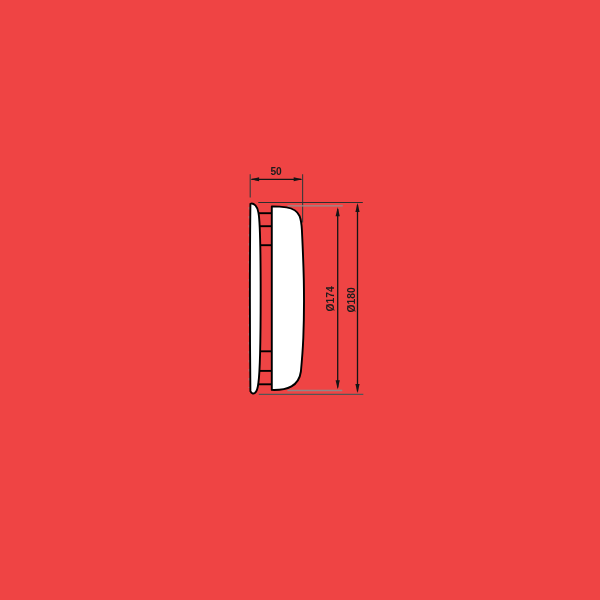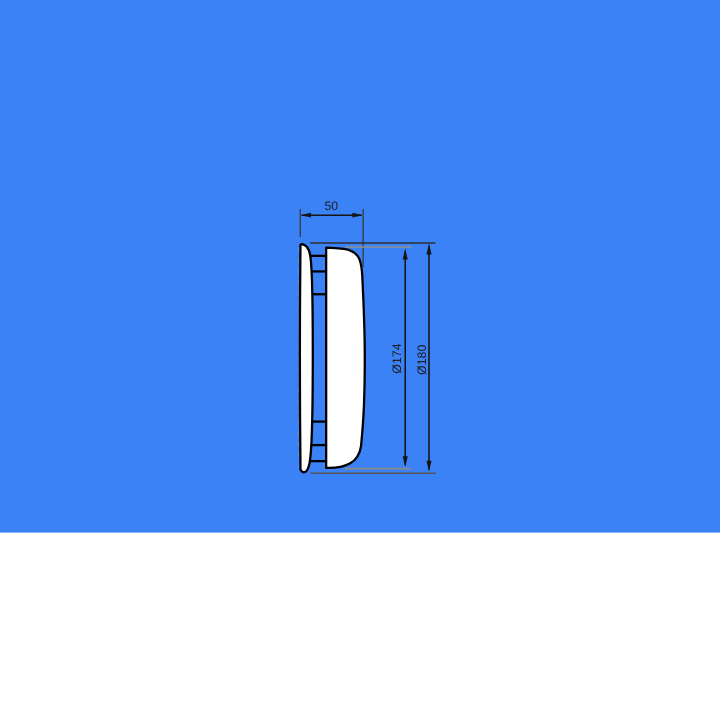--- a/index.html
+++ b/index.html
@@ -1,17 +1,17 @@
 <!DOCTYPE html>
 <html><head>
 <meta charset="utf-8">
 <style>
   html,body{margin:0;padding:0;background:#ffffff;}
-  .canvas{position:relative;width:600px;height:444px;background:#3b82f6;overflow:hidden;
-          font-family:"Liberation Sans", sans-serif;}
+  .canvas{position:relative;width:600px;height:600px;background:#ef4444;overflow:hidden;
+          font-family:"Liberation Sans", sans-serif;font-weight:bold;}
   svg{position:absolute;left:0;top:0;}
   text{font-family:"Liberation Sans", sans-serif;fill:#1c1c1c;}
 </style>
 </head>
 <body>
 
 <div class="canvas">
 <svg width="600" height="600" viewBox="0 0 600 600">
 
   <g>

